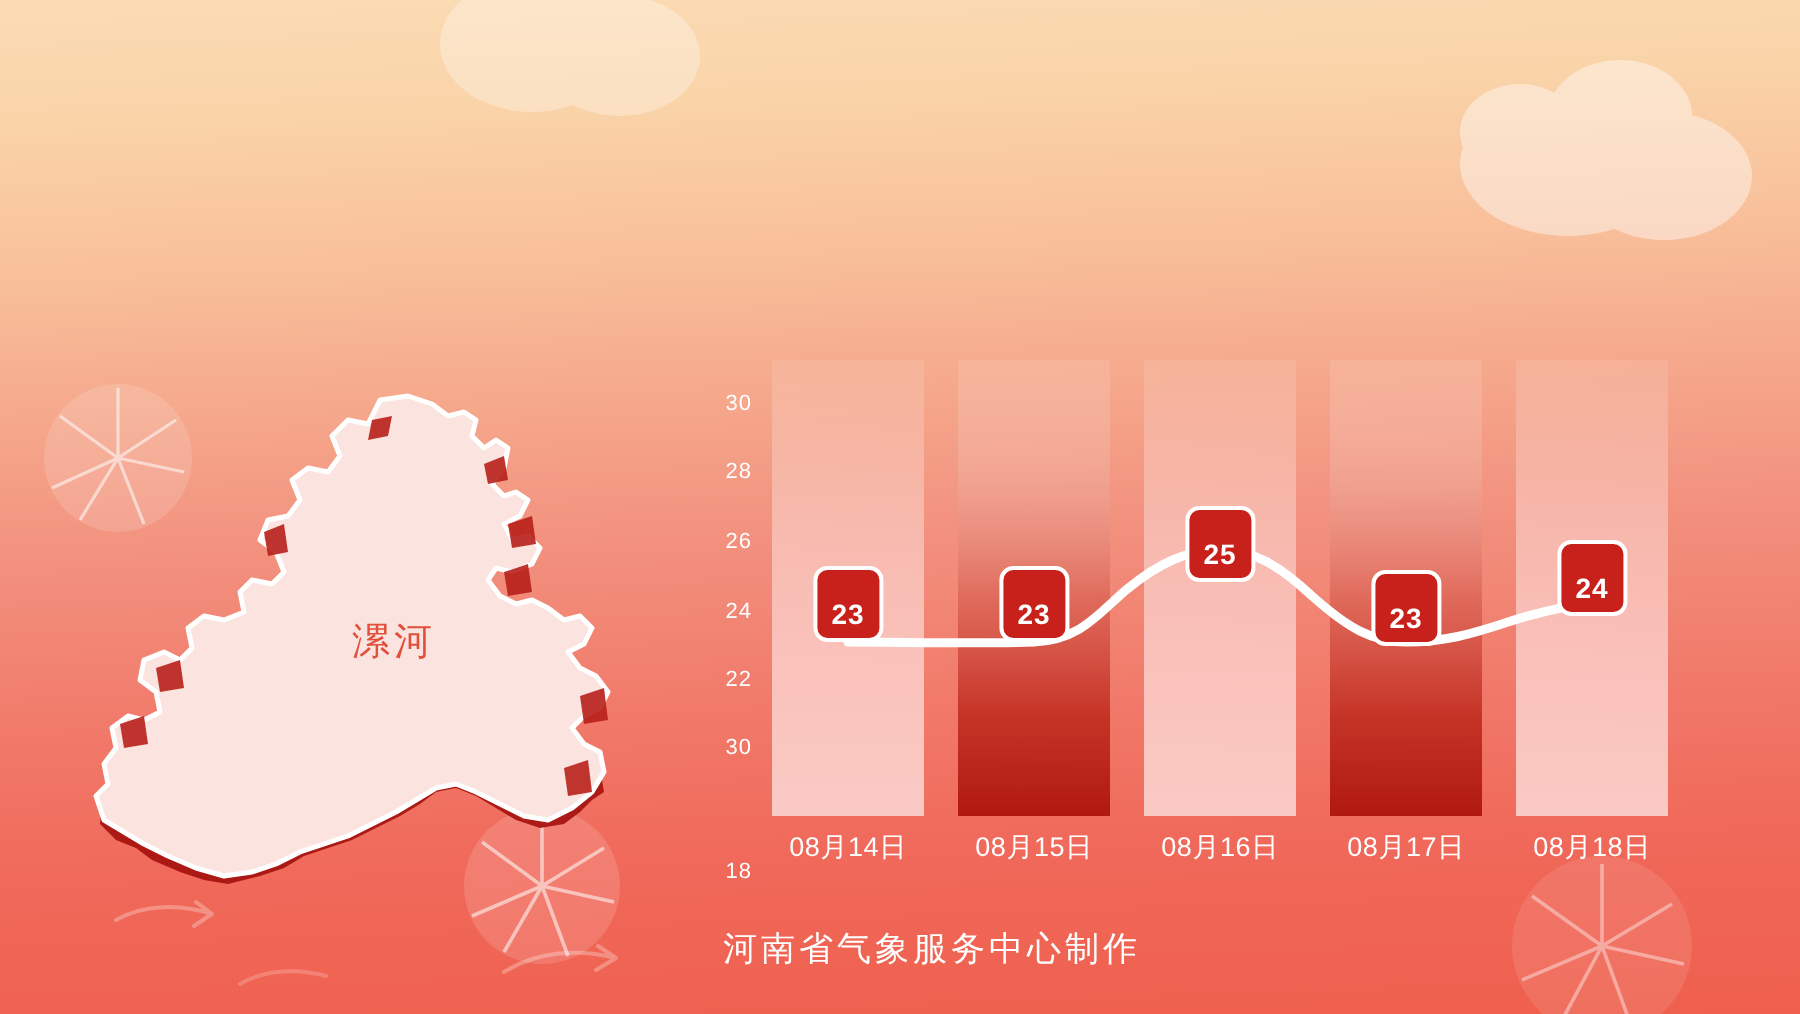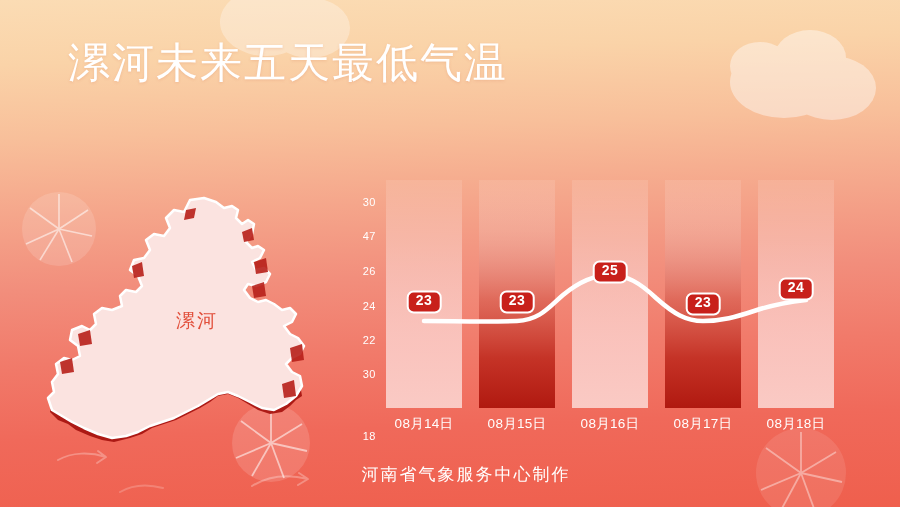--- a/index.html
+++ b/index.html
@@ -100,21 +100,21 @@
   .badge {
     position: absolute;
     transform: translate(-50%, -50%);
     background: #c8201a;
     border: 2px solid #ffffff;
     border-radius: 7px;
     color: #ffffff;
     font-size: 14px;
     font-weight: 700;
     line-height: 1;
-    padding: 0 7px 5px;
+    padding: 15px 7px 5px;
     letter-spacing: .5px;
   }
 
   
   .footer {
     position: absolute;
     left: 0;
     top: 463px;
     width: 900px;
     text-align: center;
@@ -192,21 +192,20 @@
     <path d="M2 12 C16 4, 34 4, 50 9 L42 3 M50 9 L41 15" stroke="#ffffff" stroke-width="2" fill="none" opacity=".55" stroke-linecap="round"></path>
   </svg>
   <svg class="swoosh" style="left:250px; top:470px; width:62px; height:22px;" viewBox="0 0 62 22">
     <path d="M2 16 C18 6, 38 4, 58 9 L49 3 M58 9 L48 15" stroke="#ffffff" stroke-width="2" fill="none" opacity=".55" stroke-linecap="round"></path>
   </svg>
   <svg class="swoosh" style="left:118px; top:480px; width:48px; height:18px;" viewBox="0 0 48 18">
     <path d="M2 12 C14 5, 30 4, 45 8" stroke="#ffffff" stroke-width="2" fill="none" opacity=".40" stroke-linecap="round"></path>
   </svg>
 
   <div class="header">
-    <div class="title">漯河未来五天最低气温</div>
   </div>
 
   <div class="map-wrap">
     <svg viewBox="0 0 310 292">
 
       <path fill="#a81511" opacity="0.95" d="M12 254
            L20 262 L30 266 L38 272 L52 278 L64 282 L76 284 L92 280 L104 276
            L114 270 L126 266 L138 262 L150 256 L162 250 L172 244 L180 238
            L190 236 L200 240 L210 246 L220 252 L232 256 L244 254 L252 248
            L258 242 L264 238 L262 226
@@ -276,21 +275,21 @@
                C196 144, 205 131, 219 119
                C236 105, 250 99, 266 99
                C283 99, 296 107, 312 122
                C330 138, 342 145, 359 145
                C378 145, 392 141, 410 135
                C428 129, 445 126, 462 124" fill="none" stroke="#ffffff" stroke-width="4.5" stroke-linecap="round" stroke-linejoin="round"></path>
     </svg>
 
     <div class="yaxis">
       <div class="ytick" style="top:26px;">30</div>
-      <div class="ytick" style="top:60px;">47</div>
+      <div class="ytick" style="top:60px;">28</div>
       <div class="ytick" style="top:95px;text-align:center;">26</div>
       <div class="ytick" style="top:130px;">24</div>
       <div class="ytick" style="top:164px;">22</div>
       <div class="ytick" style="top:198px;">30</div>
       <div class="ytick" style="top:232px;margin-top:28px;">18</div>
     </div>
 
     <div class="badge" style="left:80px;  top:126px;">23</div>
     <div class="badge" style="left:173px; top:126px;">23</div>
     <div class="badge" style="left:266px; top:96px;">25</div>

